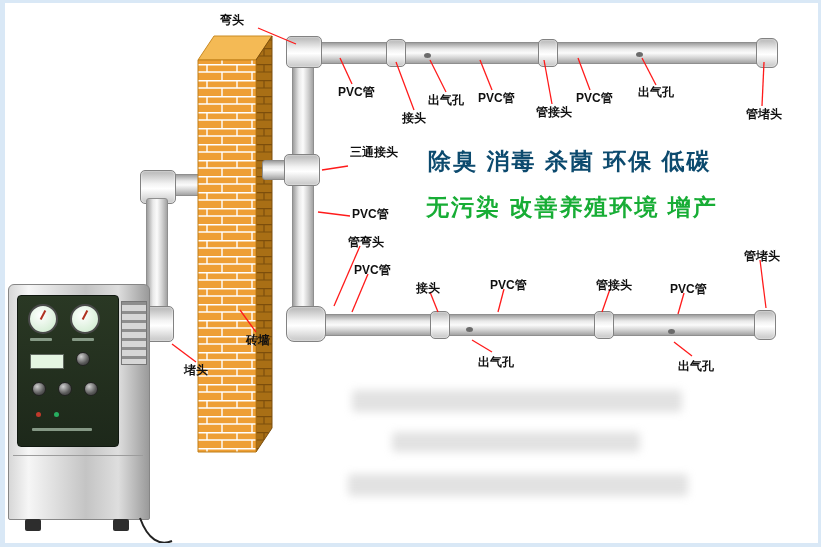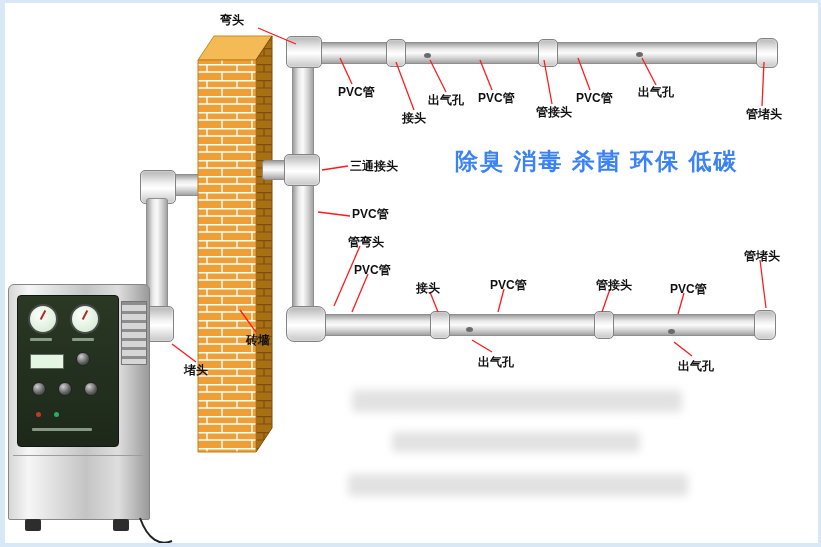--- a/index.html
+++ b/index.html
@@ -105,21 +105,22 @@
     <div class="vent"></div>
     <div class="seam"></div>
     <div class="caster" style="left:16px;"></div>
     <div class="caster" style="left:104px;"></div>
   </div>
 
   <div class="wm" style="left:352px;top:390px;width:330px;height:22px;"></div>
   <div class="wm" style="left:392px;top:432px;width:248px;height:20px;"></div>
   <div class="wm" style="left:348px;top:474px;width:340px;height:22px;"></div>
 
-  <div class="slogan" style="left:455px;top:146px;color:#3b82f6;">除臭 消毒 杀菌 环保 低碳</div>
+  <div class="slogan" style="left:428px;top:146px;color:#0c4a6e;">除臭 消毒 杀菌 环保 低碳</div>
+  <div class="slogan" style="left:426px;top:192px;color:#17ad35;">无污染 改善养殖环境 增产</div>
 
   <svg class="overlay" width="821" height="547">
     <g stroke="#ff1a1a" stroke-width="1.3" fill="none">
       <line x1="258" y1="28" x2="296" y2="44"></line>
       <line x1="352" y1="84" x2="340" y2="58"></line>
       <line x1="446" y1="92" x2="430" y2="60"></line>
       <line x1="414" y1="110" x2="396" y2="62"></line>
       <line x1="492" y1="90" x2="480" y2="60"></line>
       <line x1="552" y1="104" x2="544" y2="60"></line>
       <line x1="590" y1="90" x2="578" y2="58"></line>
@@ -144,21 +145,21 @@
 
   <div class="co" style="left:220px;top:12px;">弯头</div>
   <div class="co" style="left:338px;top:84px;">PVC管</div>
   <div class="co" style="left:428px;top:92px;">出气孔</div>
   <div class="co" style="left:402px;top:110px;">接头</div>
   <div class="co" style="left:478px;top:90px;">PVC管</div>
   <div class="co" style="left:536px;top:104px;">管接头</div>
   <div class="co" style="left:576px;top:90px;">PVC管</div>
   <div class="co" style="left:638px;top:84px;">出气孔</div>
   <div class="co" style="left:746px;top:106px;">管堵头</div>
-  <div class="co" style="left:350px;top:158px;">三通接头</div>
+  <div class="co" style="left:350px;top:144px;">三通接头</div>
   <div class="co" style="left:352px;top:206px;">PVC管</div>
   <div class="co" style="left:348px;top:234px;">管弯头</div>
   <div class="co" style="left:354px;top:262px;">PVC管</div>
   <div class="co" style="left:416px;top:280px;">接头</div>
   <div class="co" style="left:490px;top:277px;">PVC管</div>
   <div class="co" style="left:596px;top:277px;">管接头</div>
   <div class="co" style="left:670px;top:281px;">PVC管</div>
   <div class="co" style="left:744px;top:248px;">管堵头</div>
   <div class="co" style="left:478px;top:354px;">出气孔</div>
   <div class="co" style="left:678px;top:358px;">出气孔</div>

